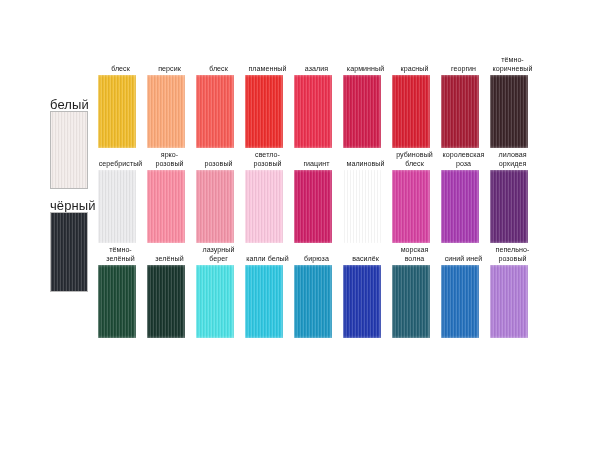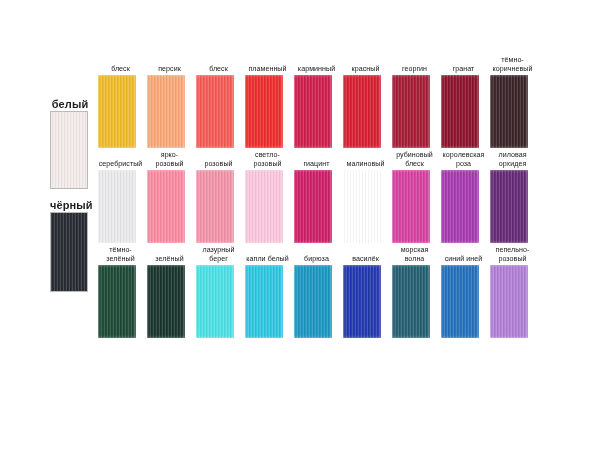--- a/index.html
+++ b/index.html
@@ -31,28 +31,27 @@
     top: 100px;
     width: 50px;
   }
   .special-cell {
     position: relative;
     width: 40px;
   }
   .special-cell + .special-cell { margin-top: 12px; }
 
   .special-label {
-    font-size: 11px;
+    font-size: 13px;
     line-height: 9px;
-    text-align: center;
+    text-align: left;
     white-space: nowrap;
     color: #1f1f1f;
     height: 11px;
     letter-spacing: 0.1px;
-    font-weight: bold;
   }
   .special-swatch {
     width: 38px;
     height: 78px;
     border: 1px solid #b9b9b9;
     box-sizing: border-box;
     position: relative;
     overflow: hidden;
   }
   .special-swatch.tall { height: 80px; }
@@ -157,36 +156,36 @@
         </div>
         <div class="cell">
           <div class="cell-label">блеск</div>
           <div class="swatch" style="background: rgb(246, 91, 85);"></div>
         </div>
         <div class="cell">
           <div class="cell-label">пламенный</div>
           <div class="swatch" style="background: rgb(236, 45, 44);"></div>
         </div>
         <div class="cell">
+          <div class="cell-label">азалия</div>
+          <div class="swatch" style="background: rgb(234, 47, 78);"></div>
+        </div>
+        <div class="cell">
           <div class="cell-label">карминный</div>
           <div class="swatch" style="background: rgb(207, 30, 77);"></div>
         </div>
         <div class="cell">
           <div class="cell-label">красный</div>
           <div class="swatch" style="background: rgb(215, 31, 49);"></div>
         </div>
         <div class="cell">
           <div class="cell-label">георгин</div>
           <div class="swatch" style="background: rgb(165, 28, 53);"></div>
         </div>
         <div class="cell">
-          <div class="cell-label">гранат</div>
-          <div class="swatch" style="background: rgb(140, 19, 43);"></div>
-        </div>
-        <div class="cell">
           <div class="cell-label">тёмно-коричневый</div>
           <div class="swatch" style="background: rgb(58, 36, 40);"></div>
         </div>
       </div>
     <div class="row">
         <div class="cell">
           <div class="cell-label">серебристый</div>
           <div class="swatch" style="background: rgb(234, 234, 236);"></div>
         </div>
         <div class="cell">

